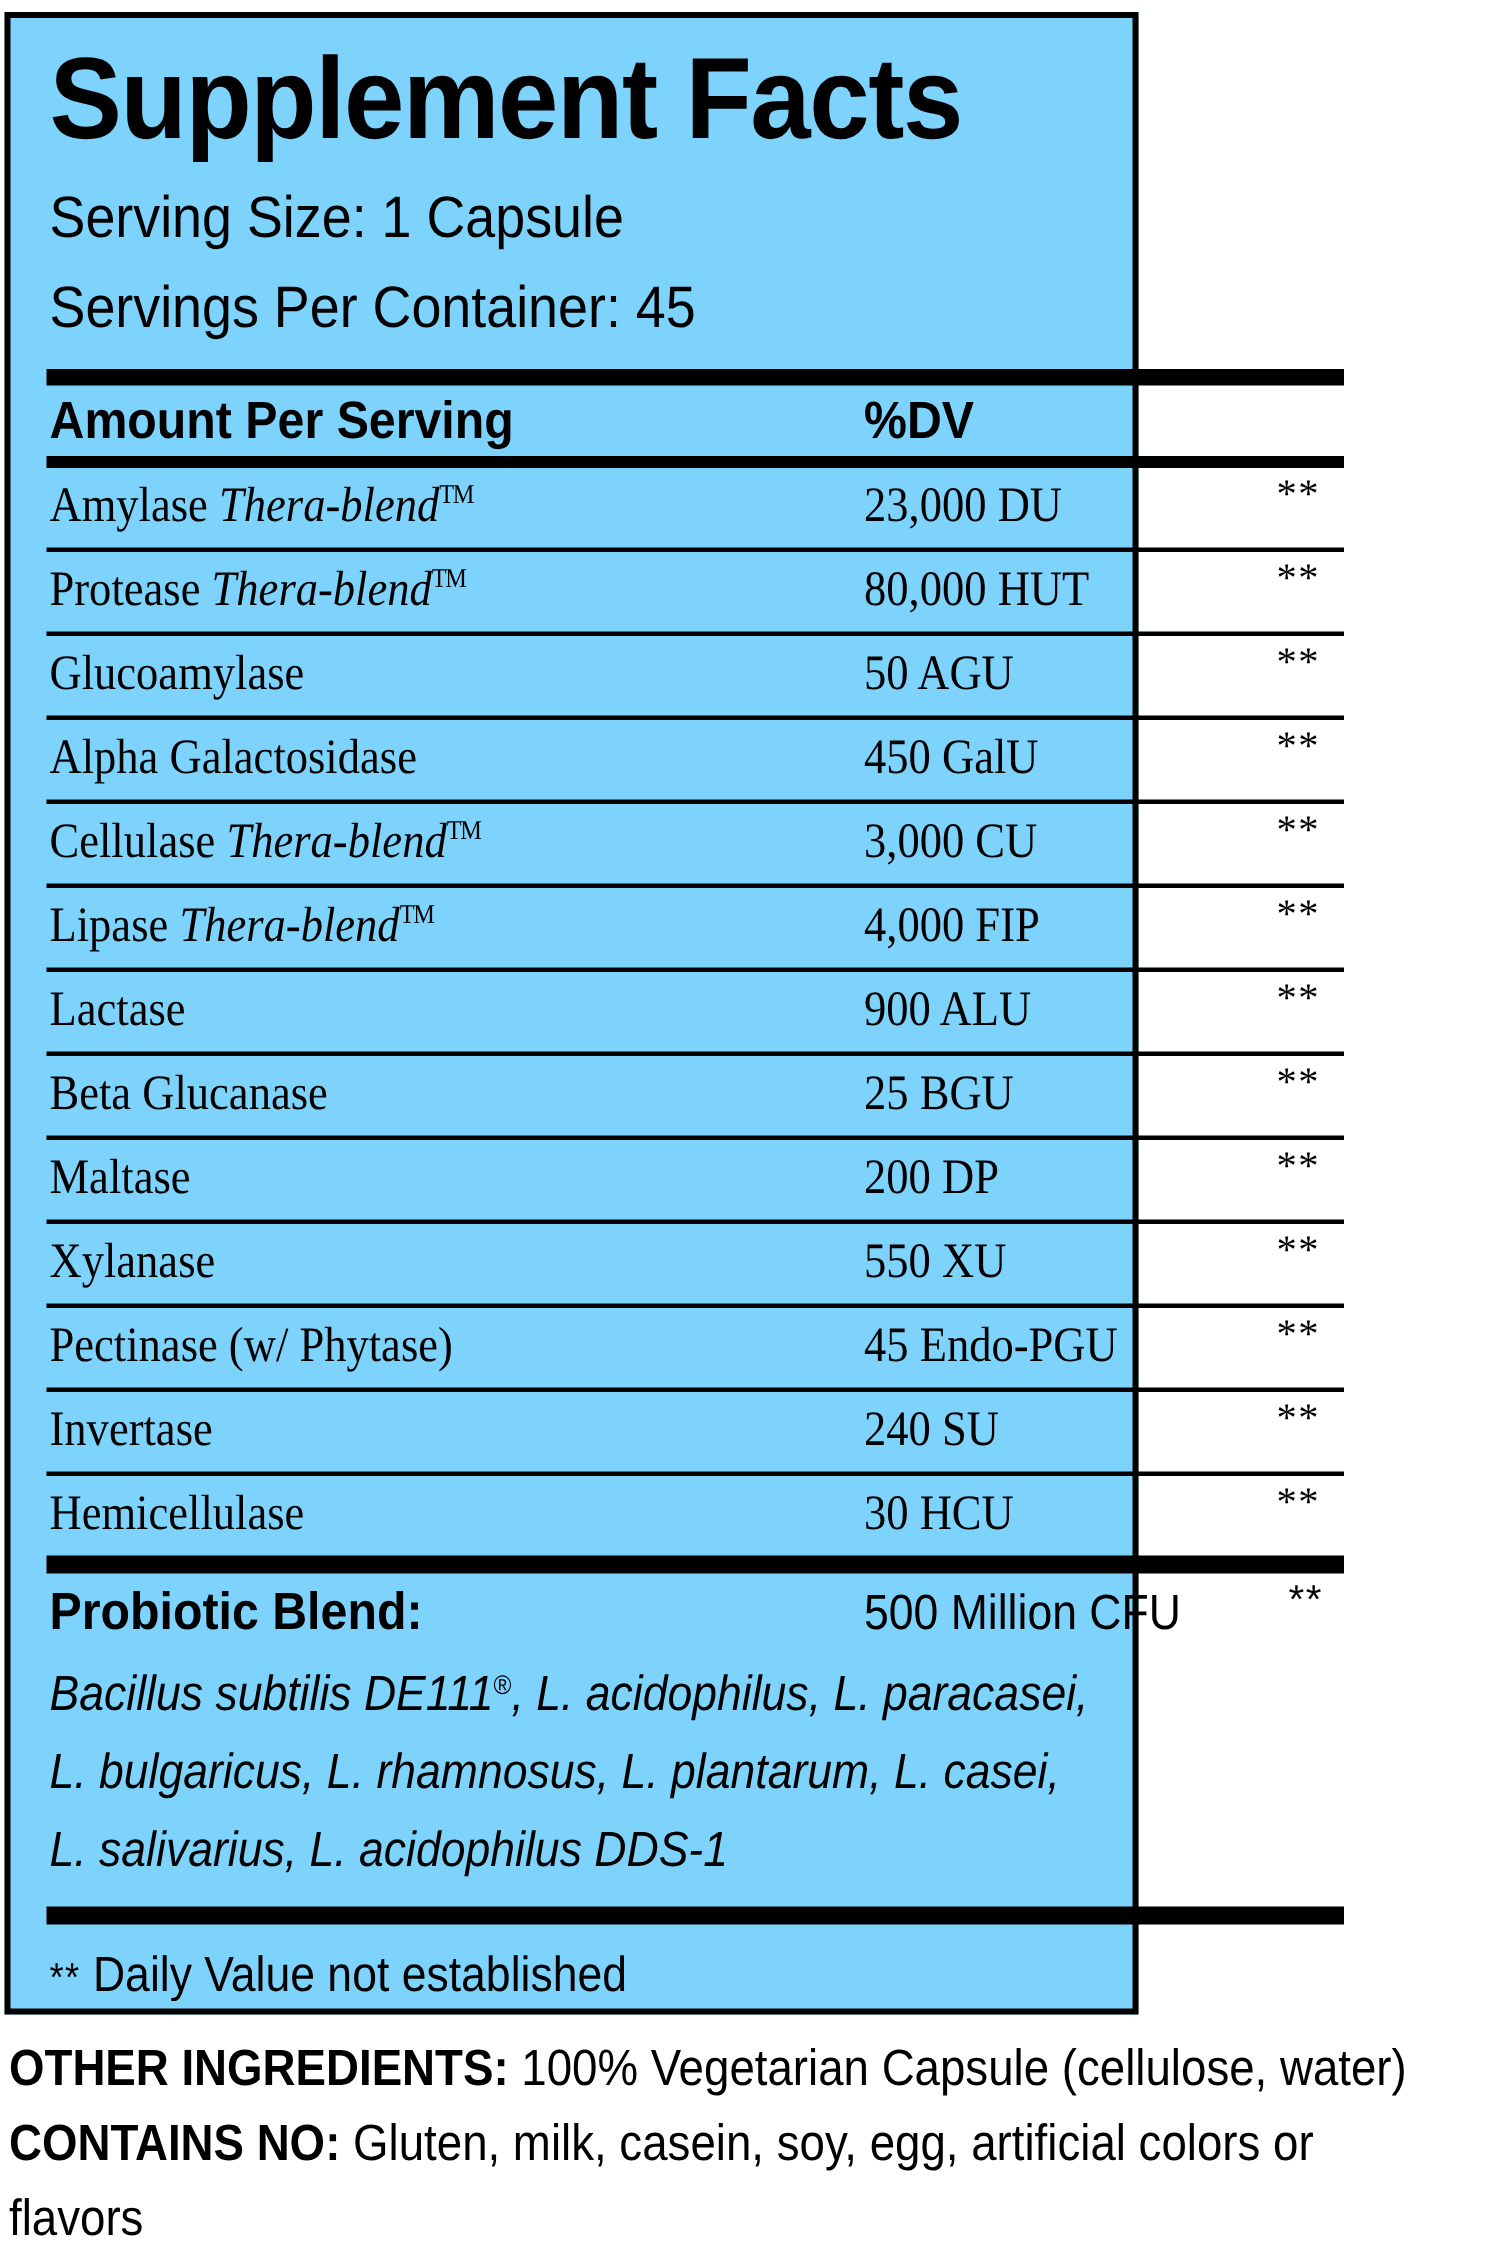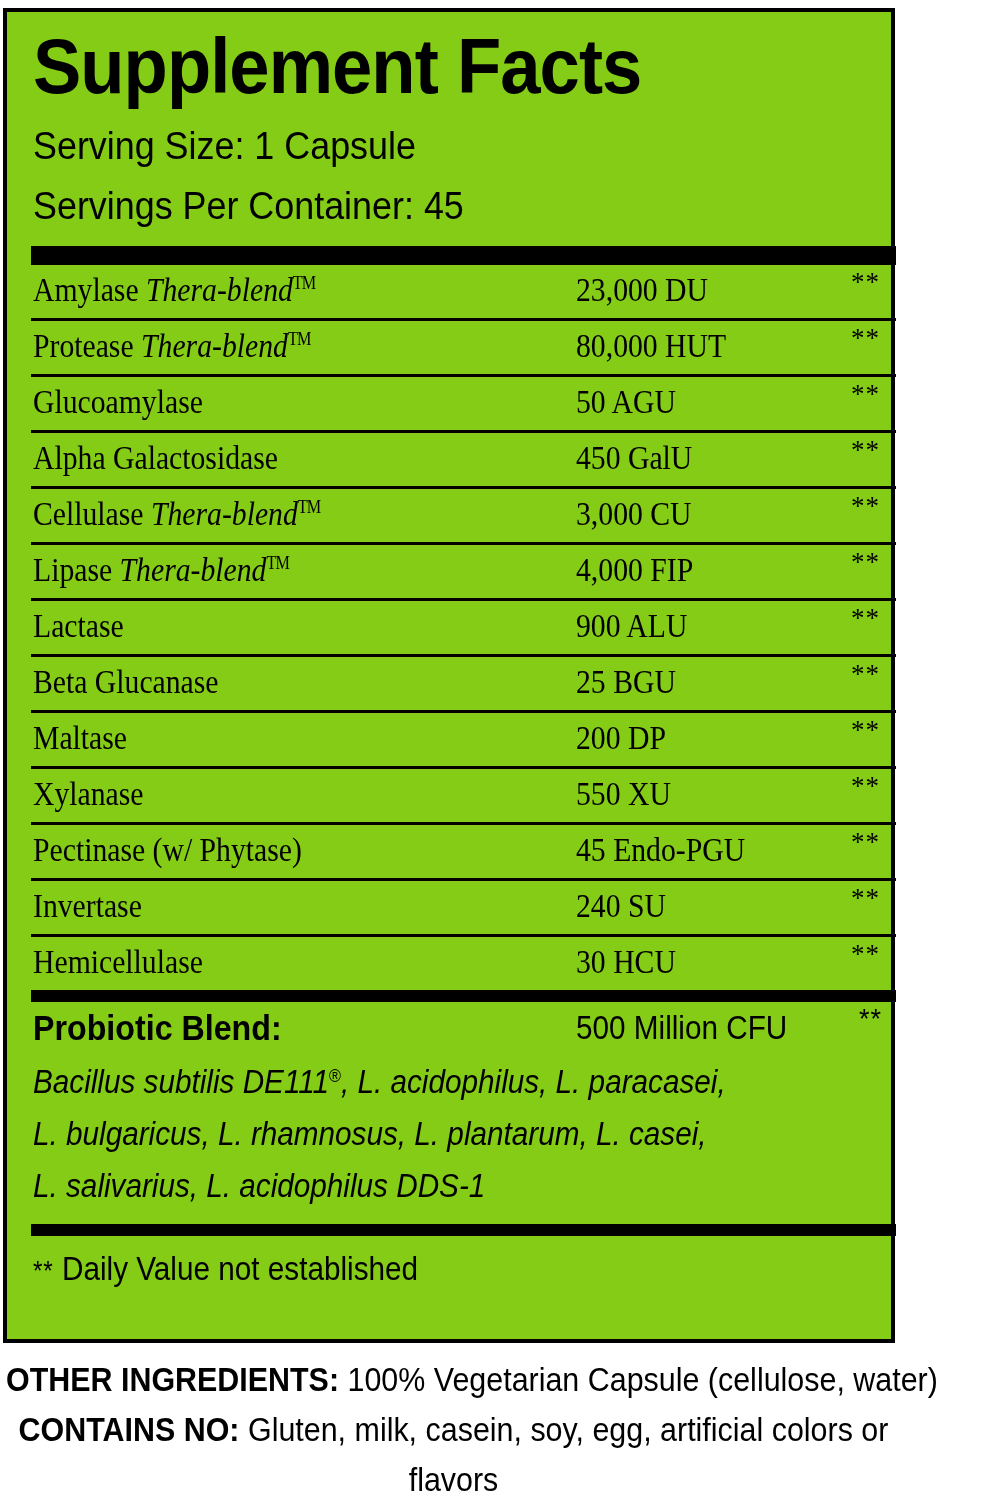--- a/index.html
+++ b/index.html
@@ -14,25 +14,25 @@
     font-family: "Liberation Sans", sans-serif;
     color: #000000;
     overflow: hidden;
   }
 
   
   #facts-box {
     position: absolute;
     left: 3px;
     top: 8px;
-    width: 892px;
+    width: 756px;
     height: 1335px;
     border: 4px solid #000;
     box-sizing: border-box;
-    background: #84cc16;
+    background: #7dd3fc;
   }
   #facts-inner {
     position: absolute;
     left: 24px;
     top: 0;
     right: 4px;
     bottom: 0;
   }
 
   
@@ -221,21 +221,20 @@
     letter-spacing: 1px;
     font-size: 27px;
   }
 
   
   #other-block {
     position: absolute;
     left: 6px;
     top: 1362px;
     width: 1000px;
-    text-align: center;
   }
   .other-line {
     font-size: 34px;
     line-height: 1.0;
     white-space: nowrap;
     transform: scaleX(0.895);
     transform-origin: left center;
   }
   .other-line b {
     font-weight: bold;
@@ -250,20 +249,24 @@
 <div id="facts-box">
   <div id="facts-inner">
 
     <div class="title">Supplement Facts</div>
 
     <div class="serving-line first">Serving Size: 1 Capsule</div>
     <div class="serving-line second">Servings Per Container: 45</div>
 
     <div class="rule-thick"></div>
 
+    <div class="hdr-row">
+      <div class="hdr-amount">Amount Per Serving</div>
+      <div class="hdr-dv">%DV</div>
+    </div>
 
     <div class="rule-med"></div>
 
     <div id="ingredient-rows">
         <div class="ing-row">
           <div class="ing-name"><span>Amylase </span><span class="tb">Thera-blend<span class="tm">TM</span></span></div>
           <div class="ing-amt">23,000 DU</div>
           <div class="ing-dv">**</div>
         </div>
         <div class="rule-thin"></div>

